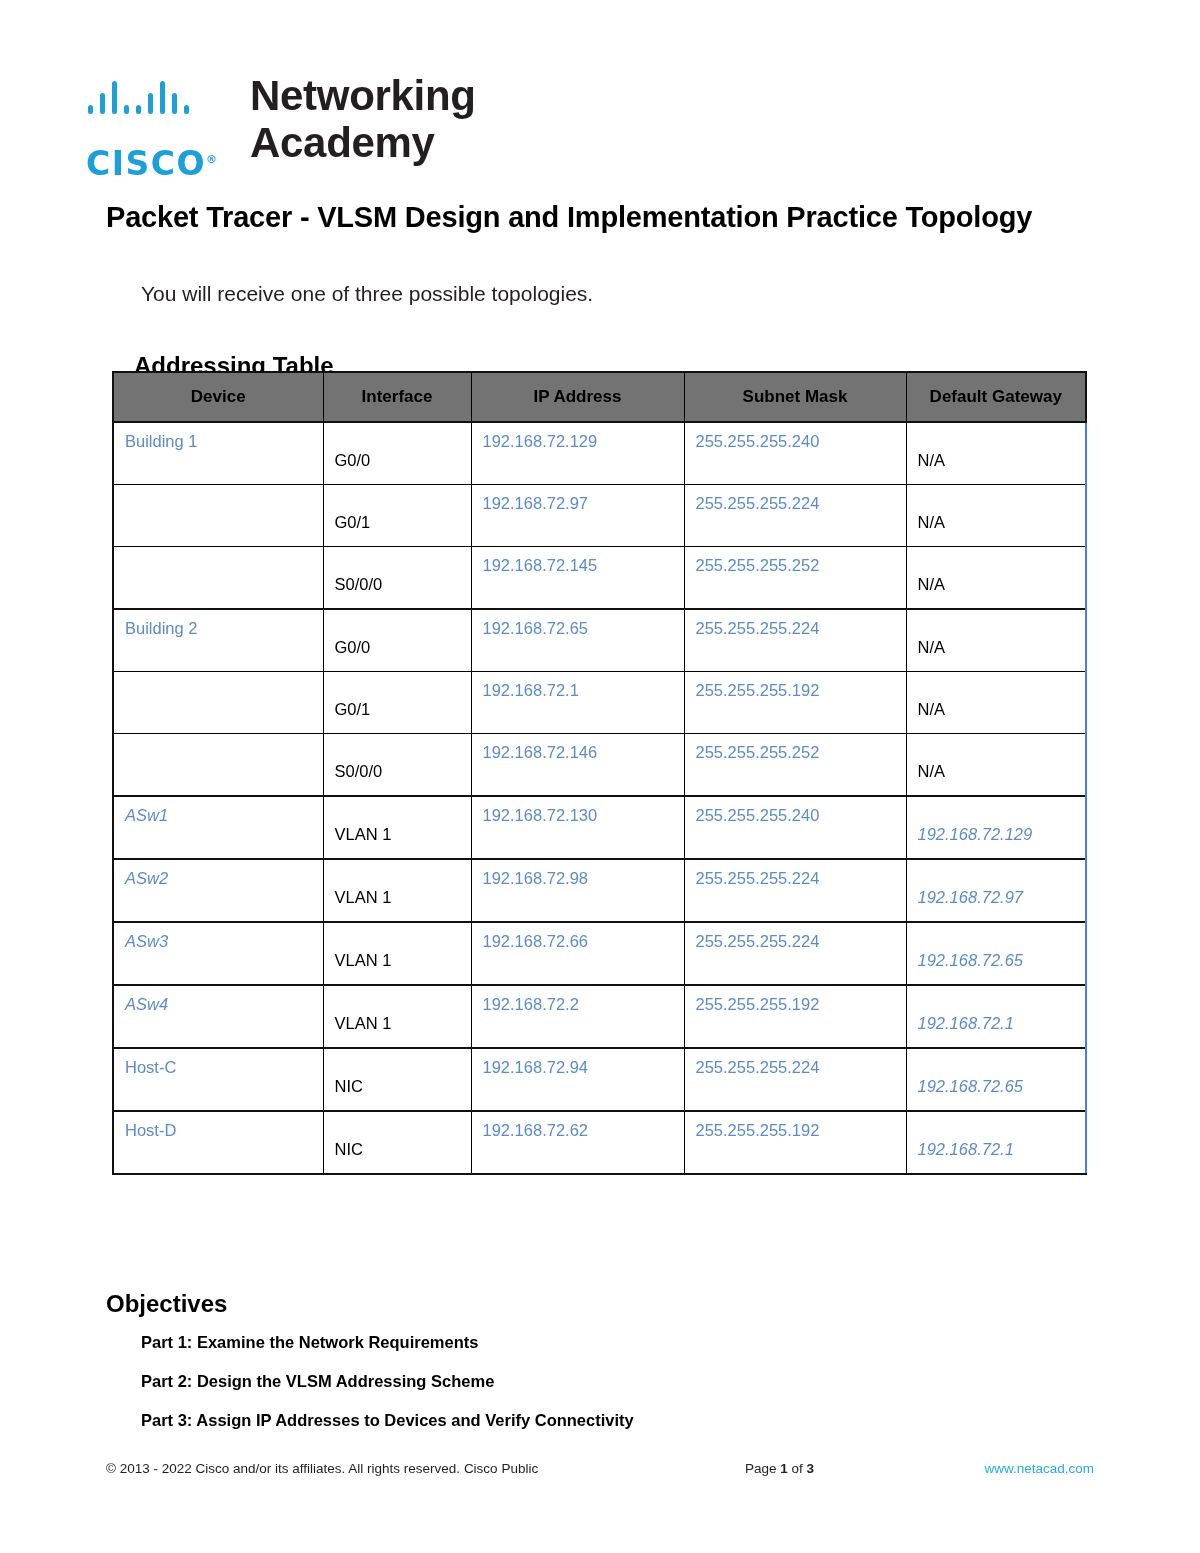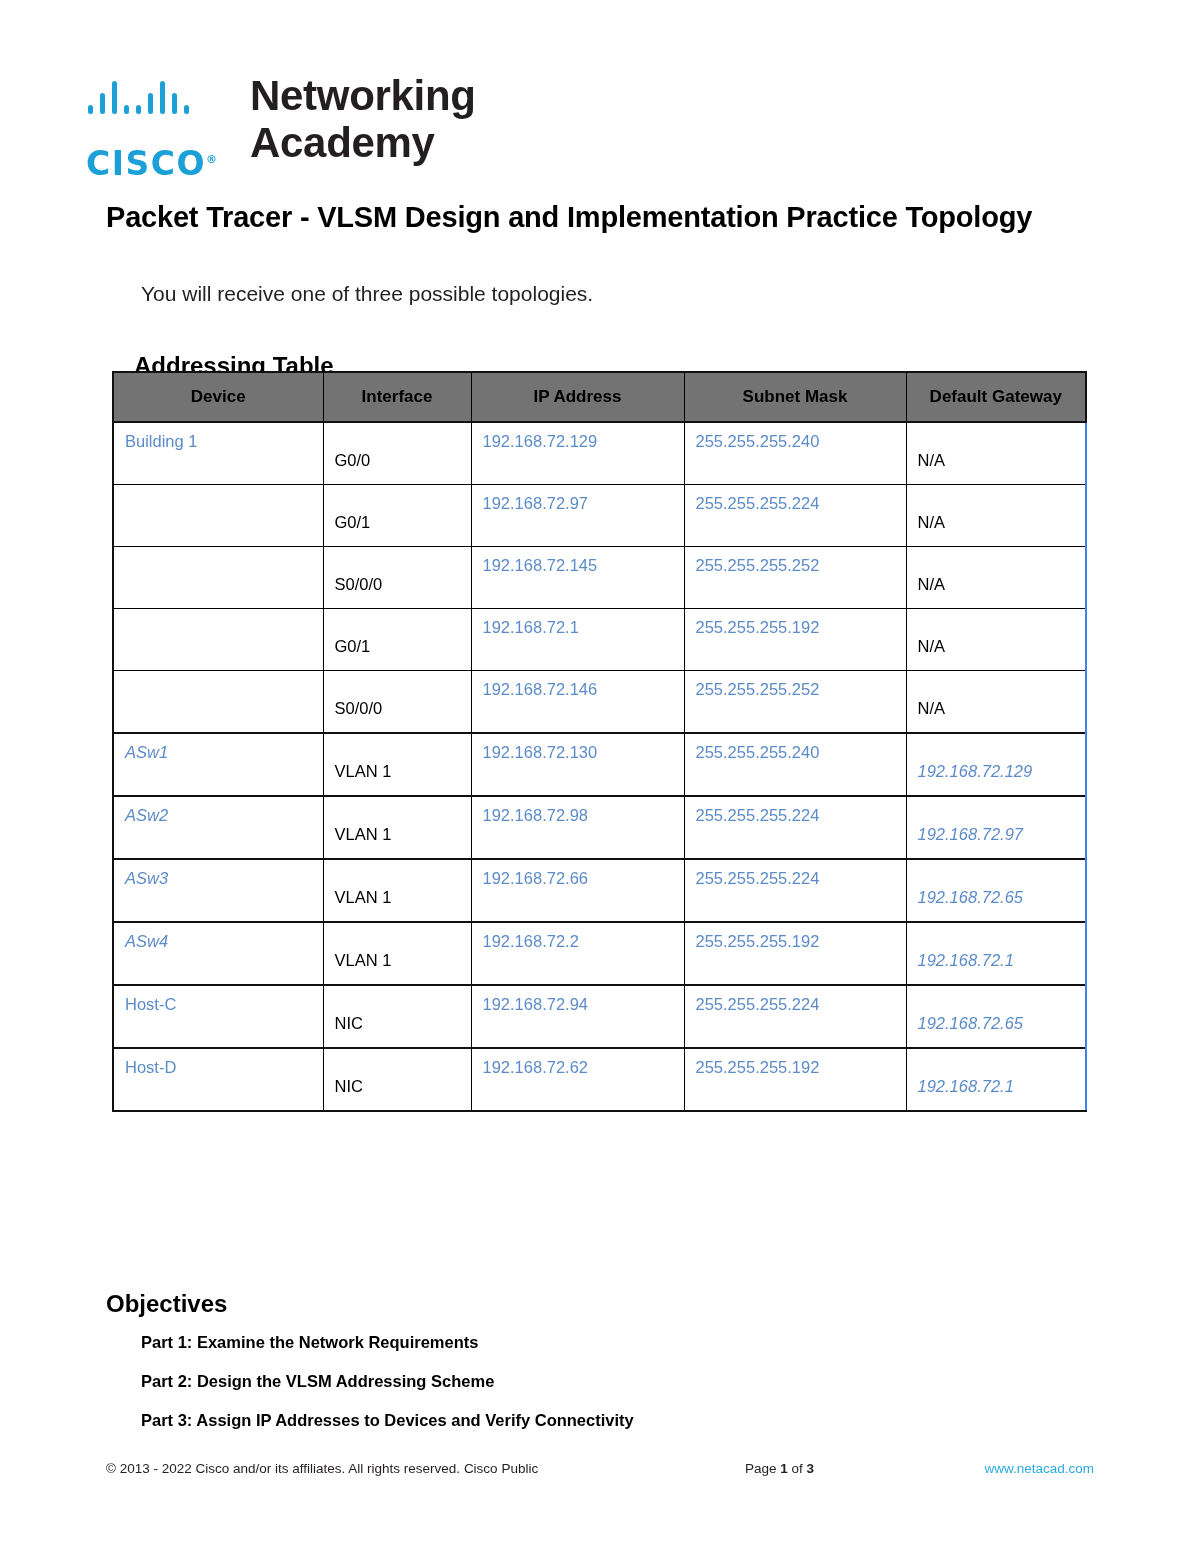--- a/index.html
+++ b/index.html
@@ -264,20 +264,37 @@
         <td>
           <div class="cell blue">192.168.72.145</div>
         </td>
         <td>
           <div class="cell blue">255.255.255.252</div>
         </td>
         <td class="c-last">
           <div class="cell low plain">N/A</div>
         </td>
       </tr>
+      <tr class="grp-start">
+        <td class="c-first">
+          <div class="cell blue">Building 2</div>
+        </td>
+        <td>
+          <div class="cell low plain">G0/0</div>
+        </td>
+        <td>
+          <div class="cell blue">192.168.72.65</div>
+        </td>
+        <td>
+          <div class="cell blue">255.255.255.224</div>
+        </td>
+        <td class="c-last">
+          <div class="cell low plain">N/A</div>
+        </td>
+      </tr>
       <tr>
         <td class="c-first">
           <div class="cell blue"></div>
         </td>
         <td>
           <div class="cell low plain">G0/1</div>
         </td>
         <td>
           <div class="cell blue">192.168.72.1</div>
         </td>

